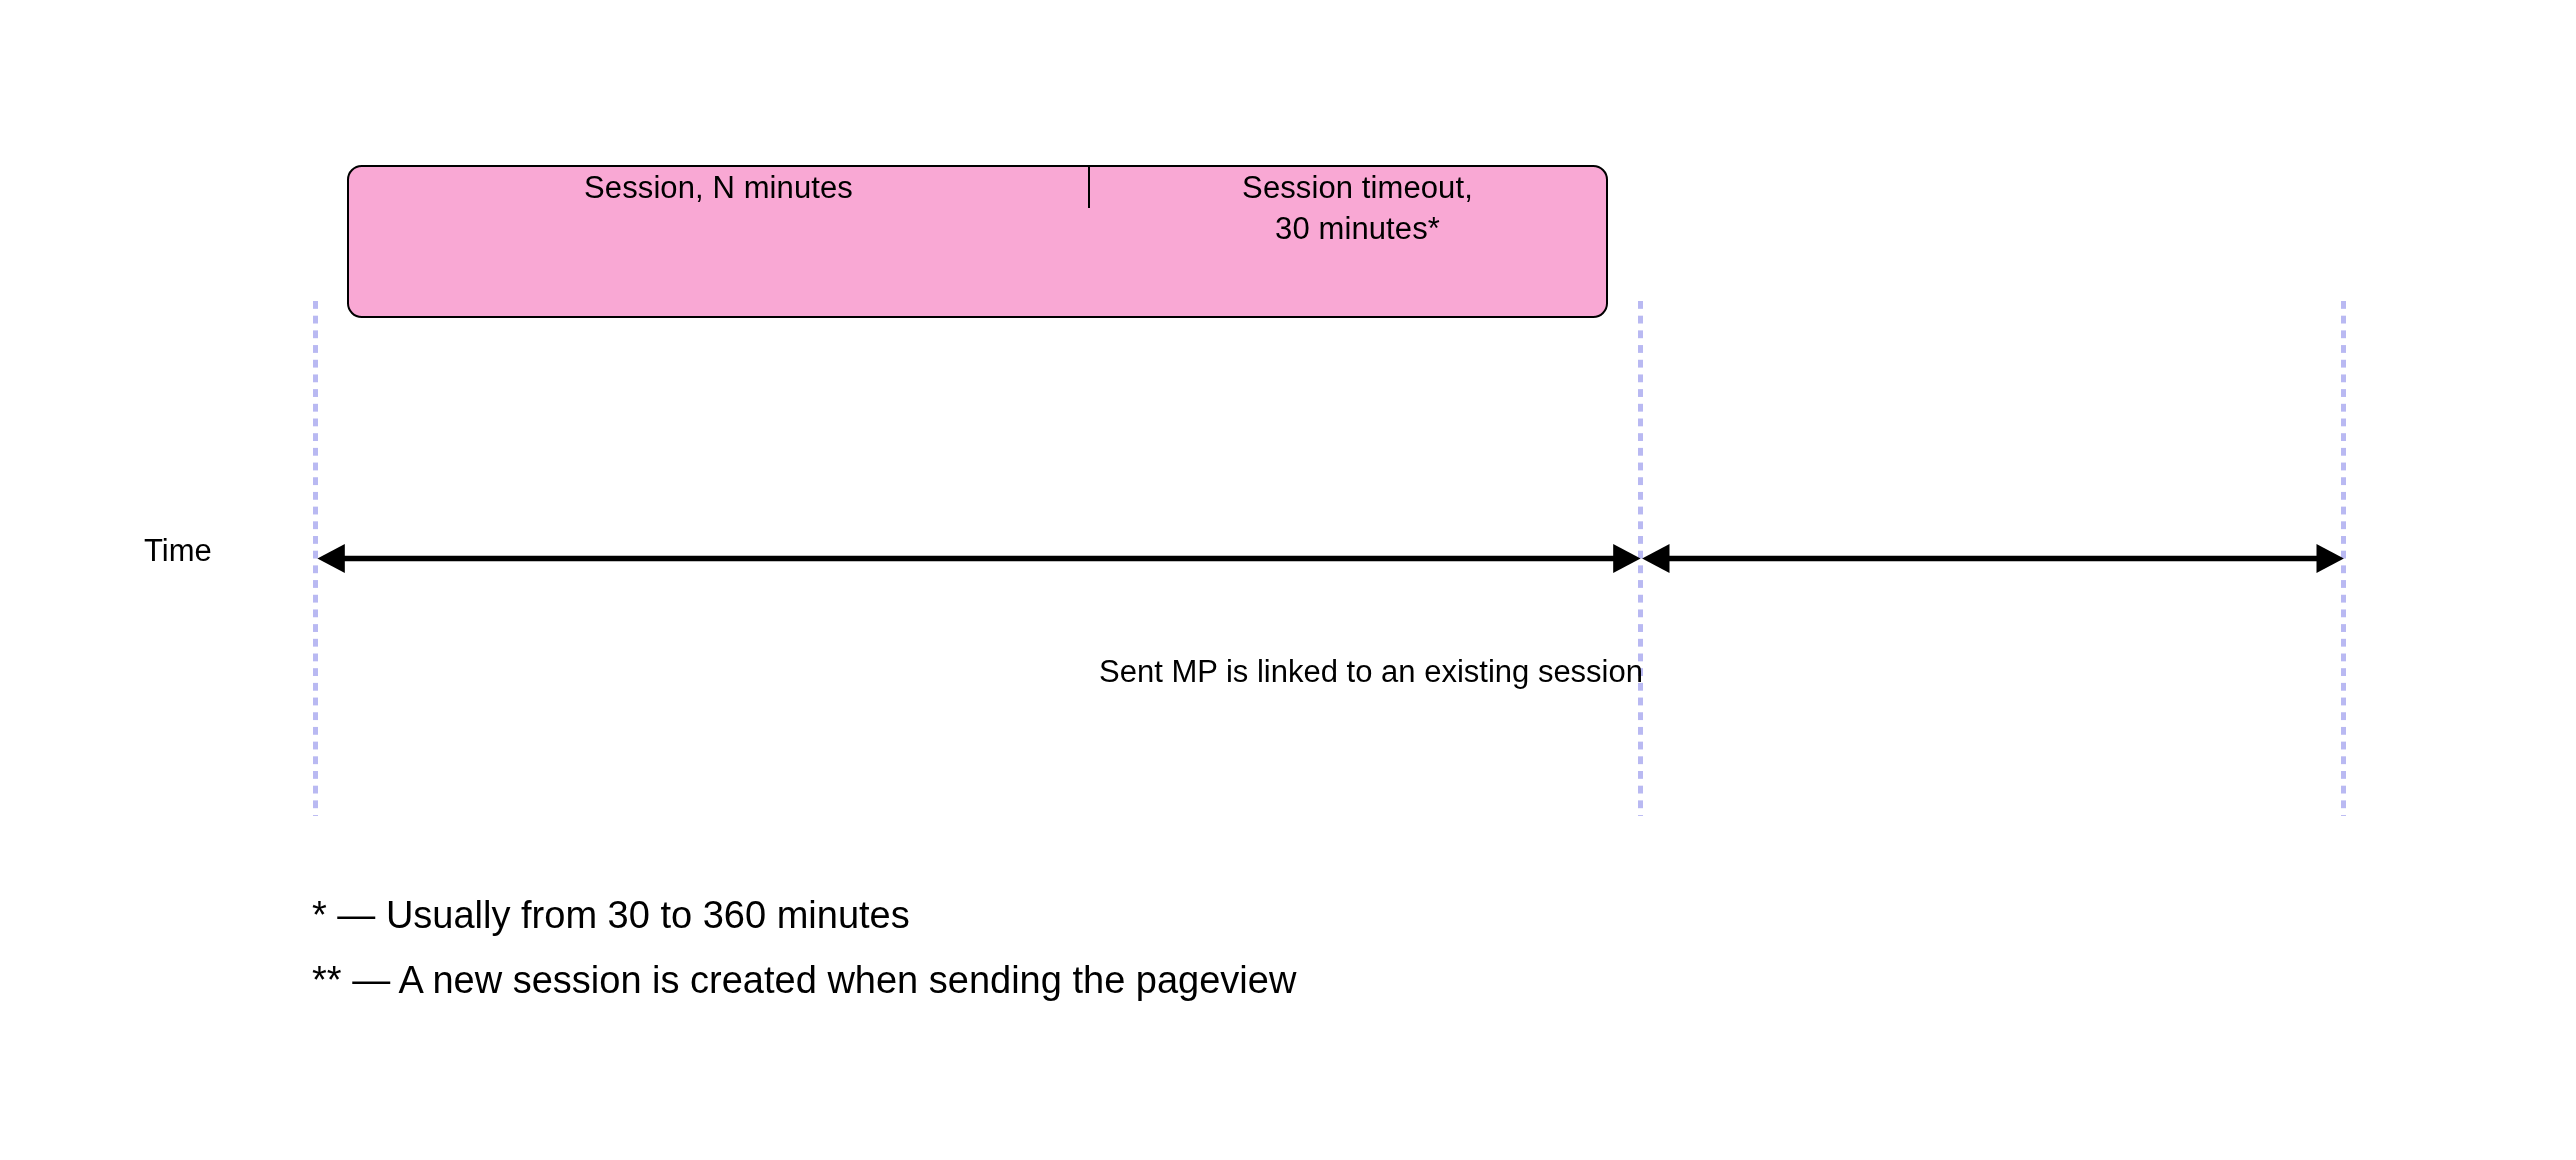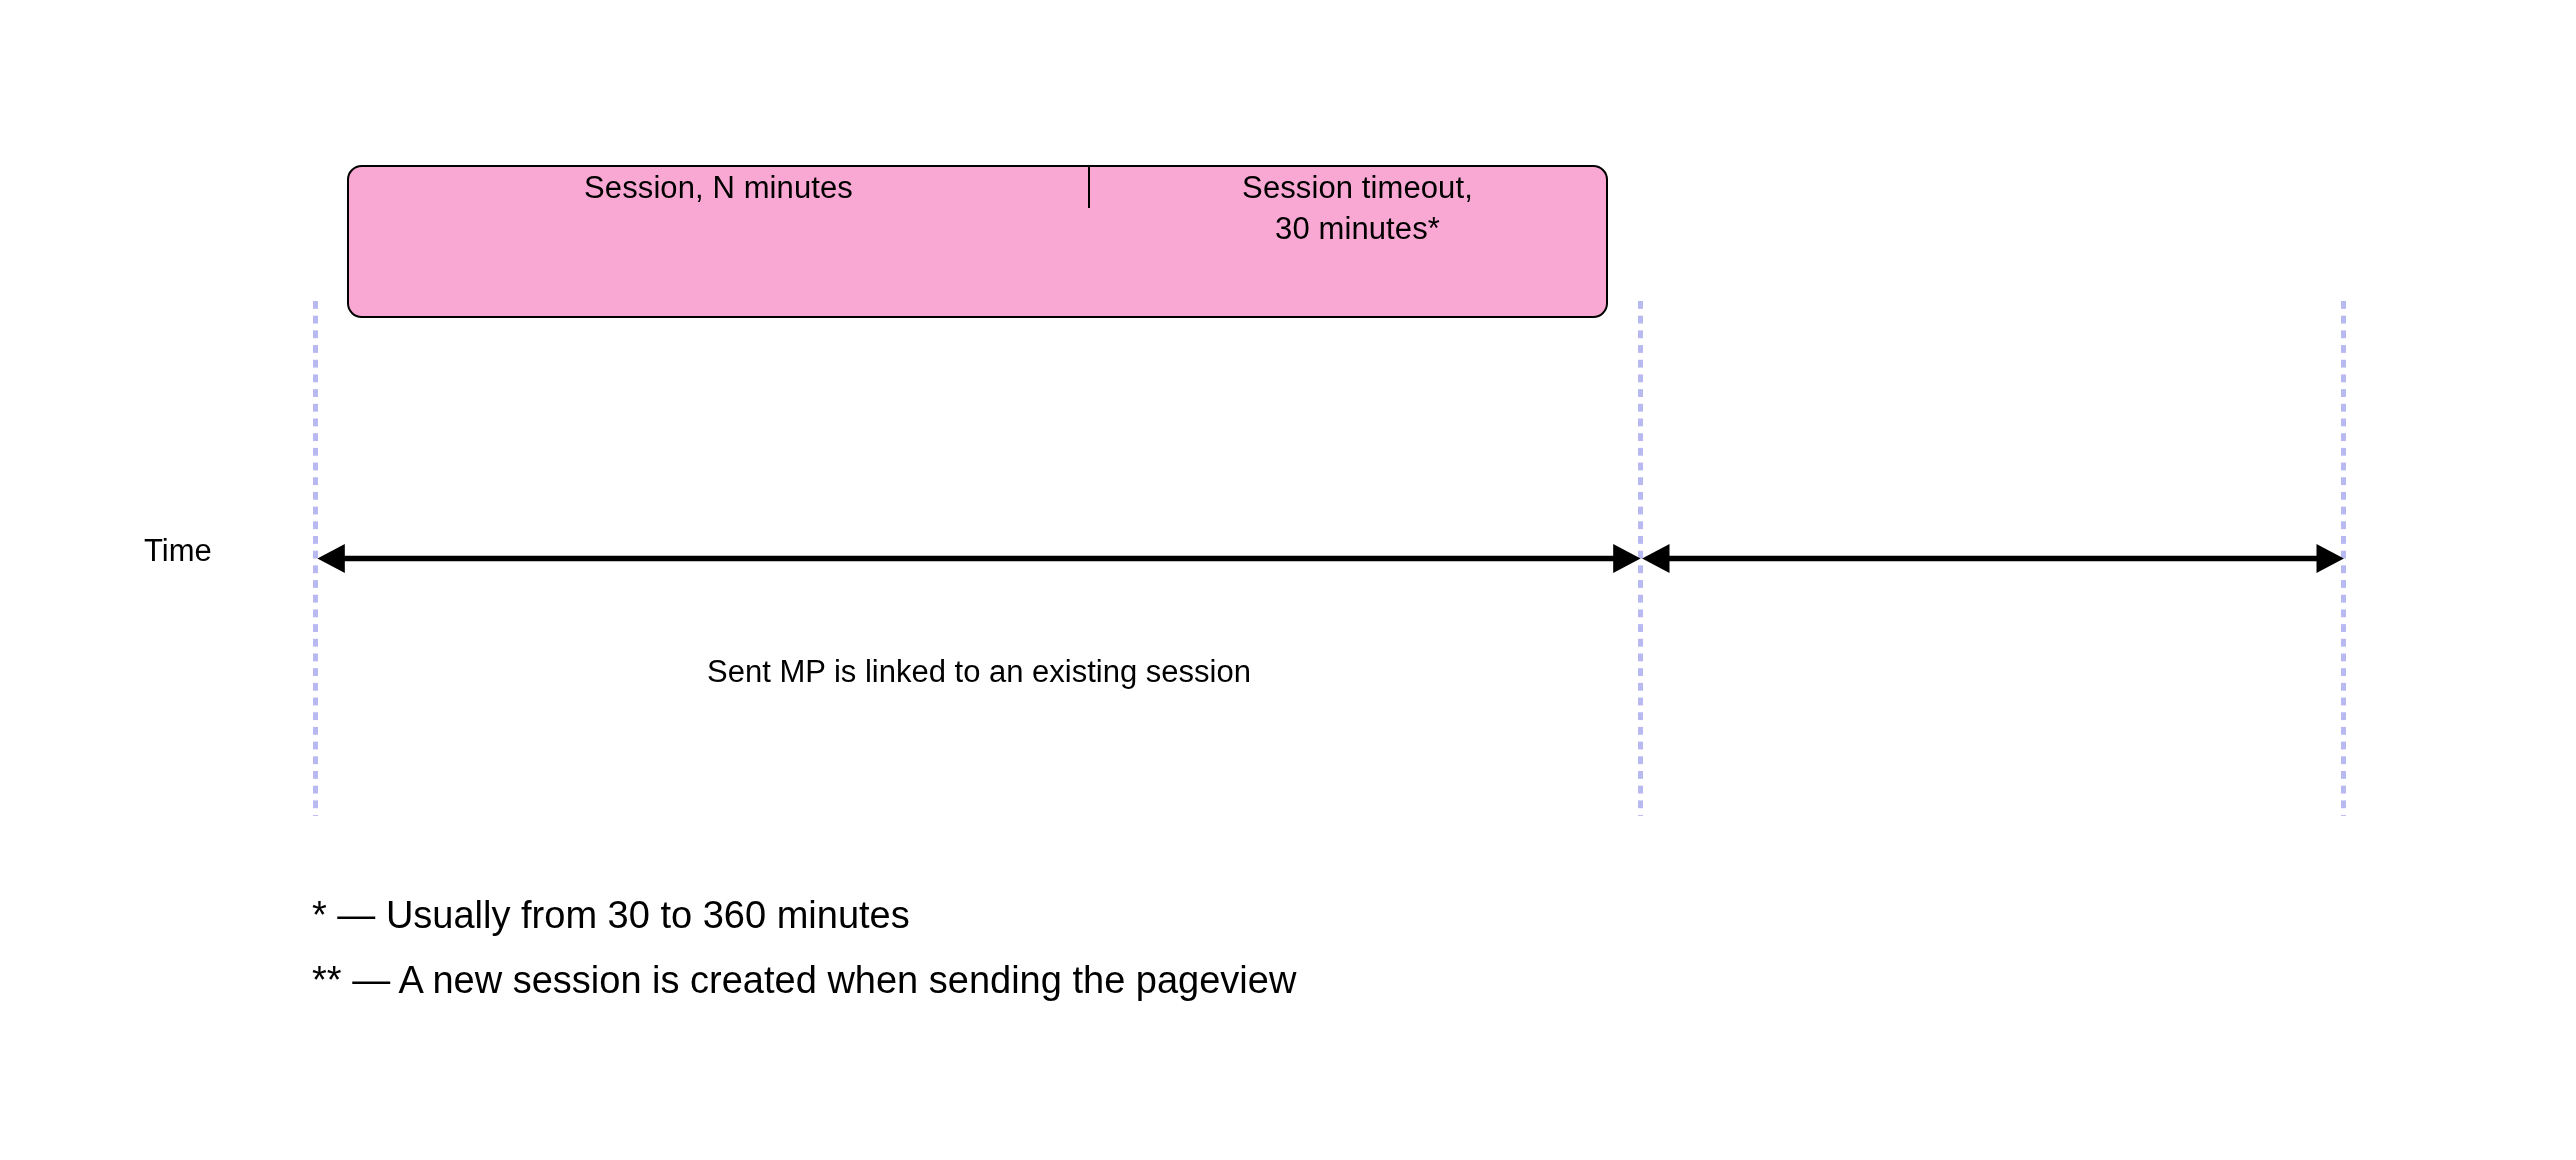--- a/index.html
+++ b/index.html
@@ -95,21 +95,21 @@
   #axis-left  { left: 315px;  width: 1328px; }
   #axis-right { left: 1641px; width: 704px;  }
   .axis-arrow svg { display: block; overflow: visible; }
 
   
   .segment-caption {
     position: absolute;
     top: 656px;
     font-size: 31px;
     line-height: 1;
-    text-align: center;
+    text-align: right;
     color: #000000;
     white-space: nowrap;
   }
   #caption-left  { left: 315px;  width: 1328px; }
   #caption-right { left: 1641px; width: 704px;  }
 
   
   #footnotes {
     position: absolute;
     left: 312px;

